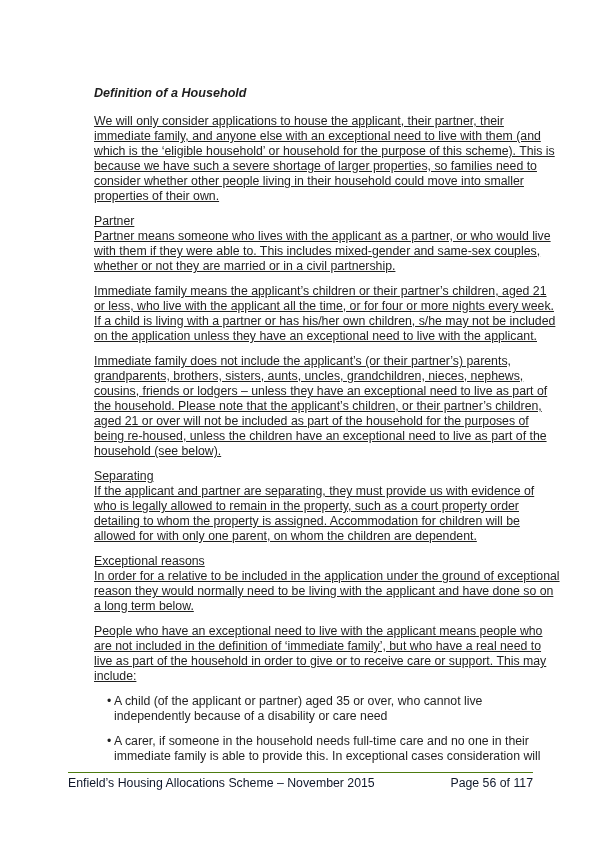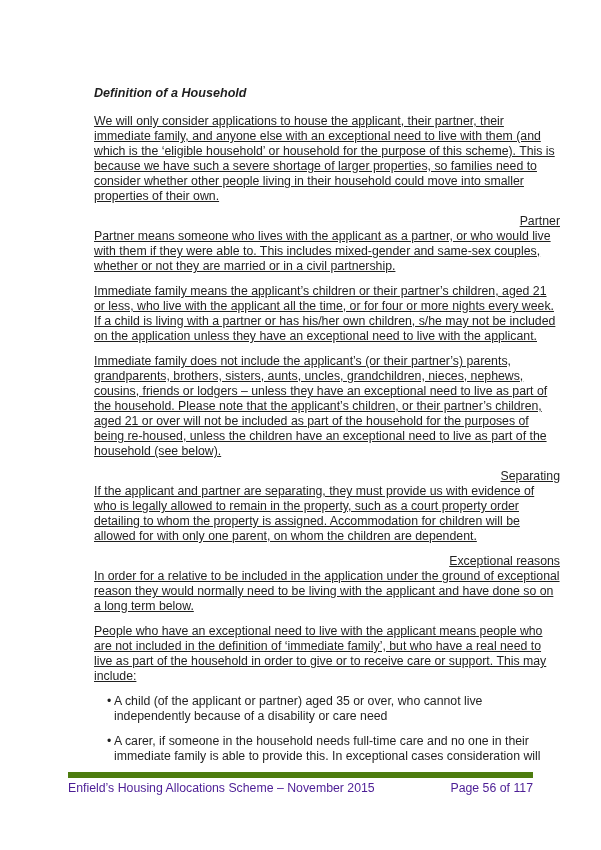--- a/index.html
+++ b/index.html
@@ -31,46 +31,45 @@
     font-size: 12.6px;
     margin: 0 0 13px 0;
   }
   .para {
     margin: 0 0 10px 0;
     text-decoration: underline;
   }
   .section-heading {
     text-decoration: underline;
     margin: 0;
-    text-align: right;
   }
   .bullet-list {
     list-style: none;
     margin: 0;
     padding: 0 0 0 20px;
   }
   .bullet-list li {
     position: relative;
     margin: 0 0 10px 0;
   }
   .bullet-list li .bullet-dot {
     position: absolute;
     left: -7px;
     top: 0;
   }
   .footer {
     position: absolute;
     left: 68px;
     top: 772px;
     width: 465px;
-    border-top: 6px solid #4d7c0f;
+    border-top: 1px solid #4d7c0f;
     padding-top: 3px;
     display: flex;
     justify-content: space-between;
-    color: #4c1d95;
+    color: #0f172a;
     font-size: 12.3px;
     line-height: 15px;
   }
 </style>
 </head>
 <body>
 
 <div class="page">
   <div class="content">
 

